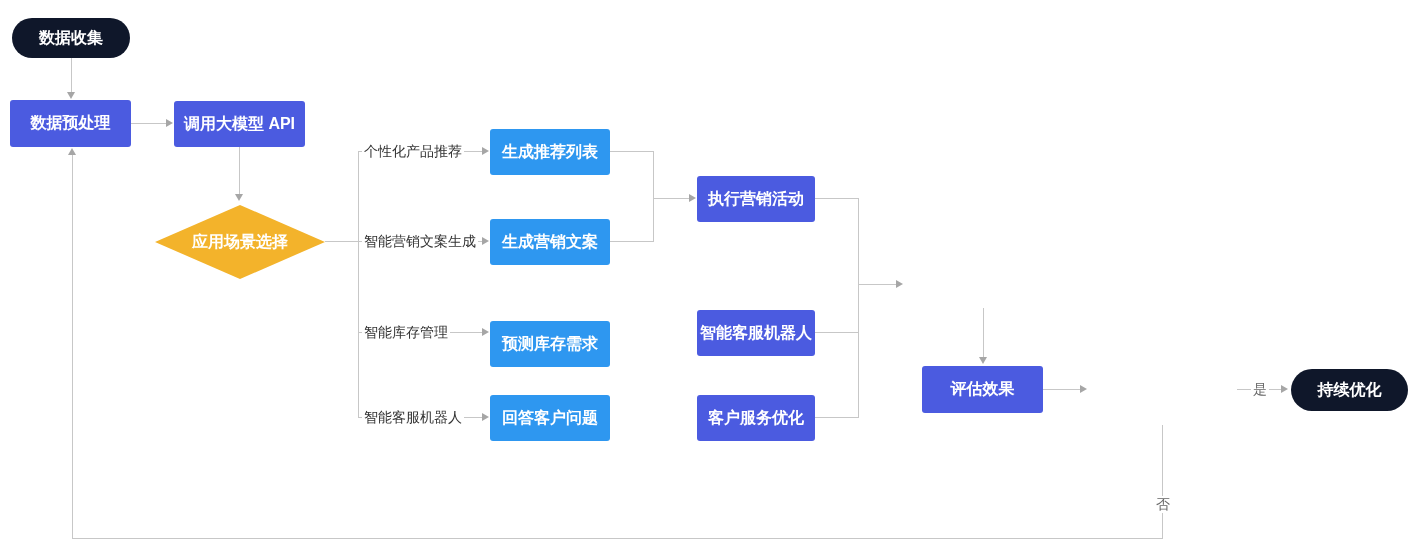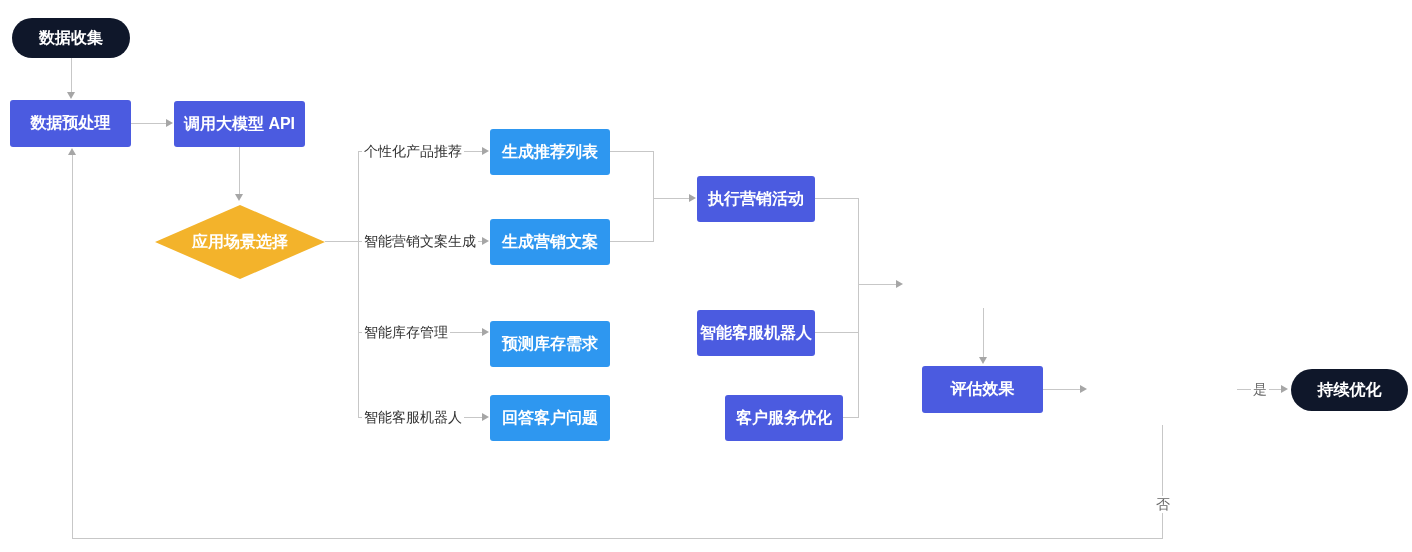--- a/index.html
+++ b/index.html
@@ -105,21 +105,21 @@
   <div class="node rect accent" style="left:490px;top:219px;width:120px;height:46px;">生成营销文案</div>
 
   <div class="node rect accent" style="left:490px;top:310px;width:120px;height:46px;margin-top:11px;">预测库存需求</div>
 
   <div class="node rect accent" style="left:490px;top:395px;width:120px;height:46px;">回答客户问题</div>
 
   <div class="node rect primary" style="left:697px;top:176px;width:118px;height:46px;">执行营销活动</div>
 
   <div class="node rect primary" style="left:697px;top:310px;width:118px;height:46px;">智能客服机器人</div>
 
-  <div class="node rect primary" style="left:697px;top:395px;width:118px;height:46px;margin-left:28px;">客户服务优化</div>
+  <div class="node rect primary" style="left:697px;top:395px;width:118px;height:46px;">客户服务优化</div>
 
 
   <div class="node rect primary" style="left:922px;top:366px;width:121px;height:47px;">评估效果</div>
 
 
   <div class="node pill" style="left:1291px;top:369px;width:117px;height:42px;">持续优化</div>
 
 </div>
 
 </body></html>

